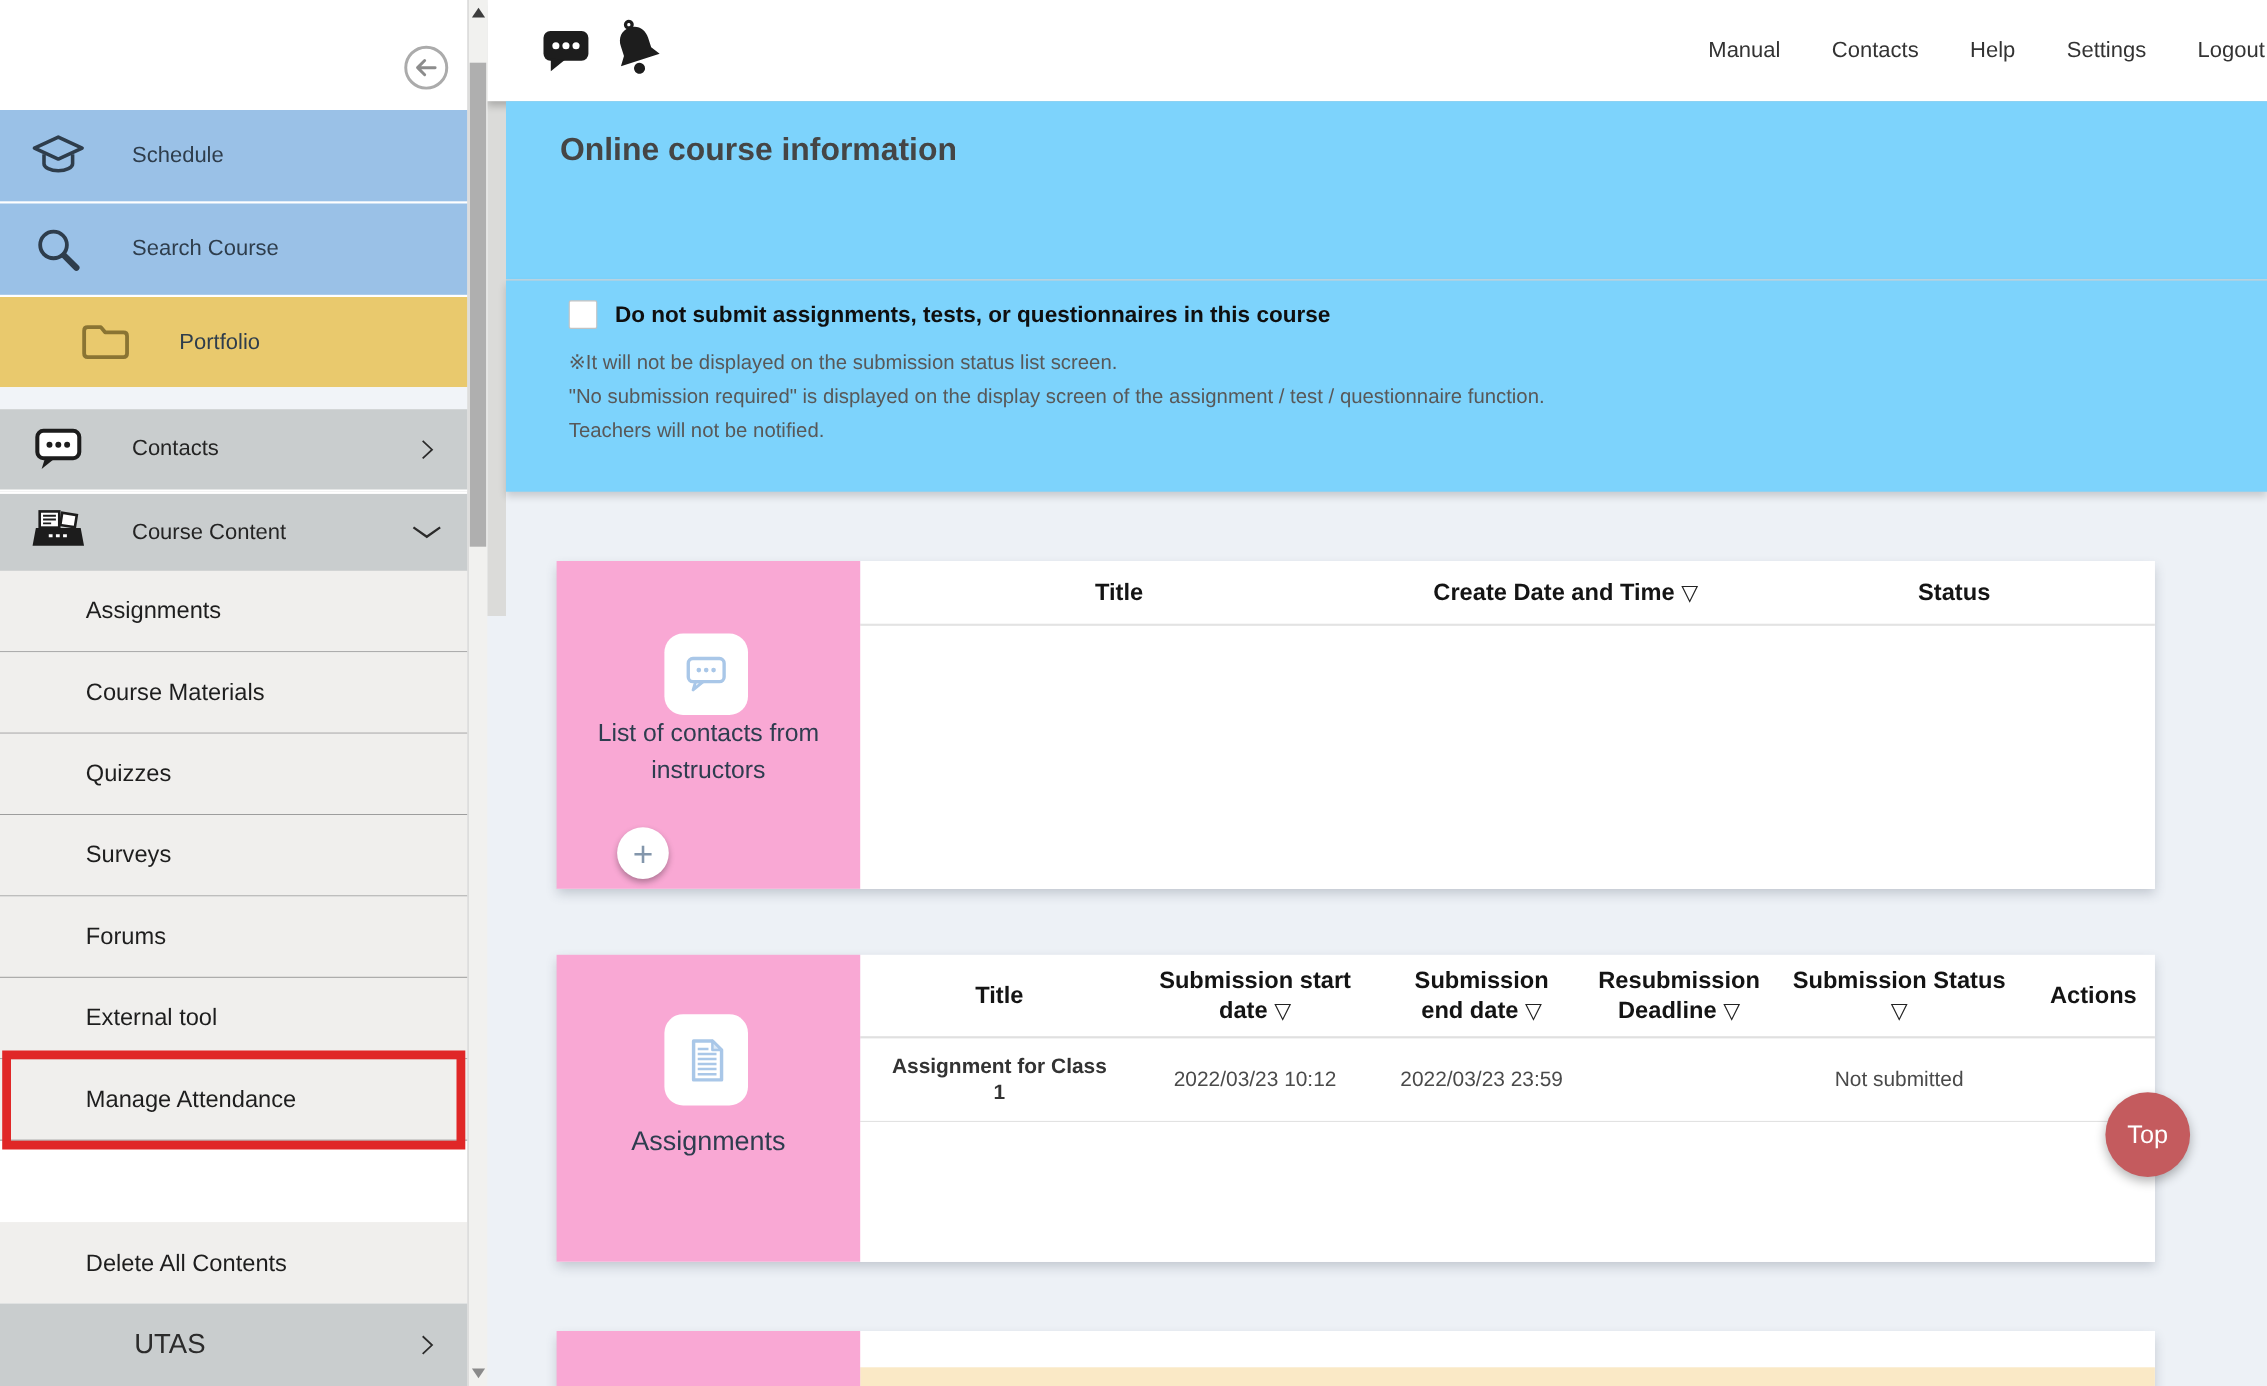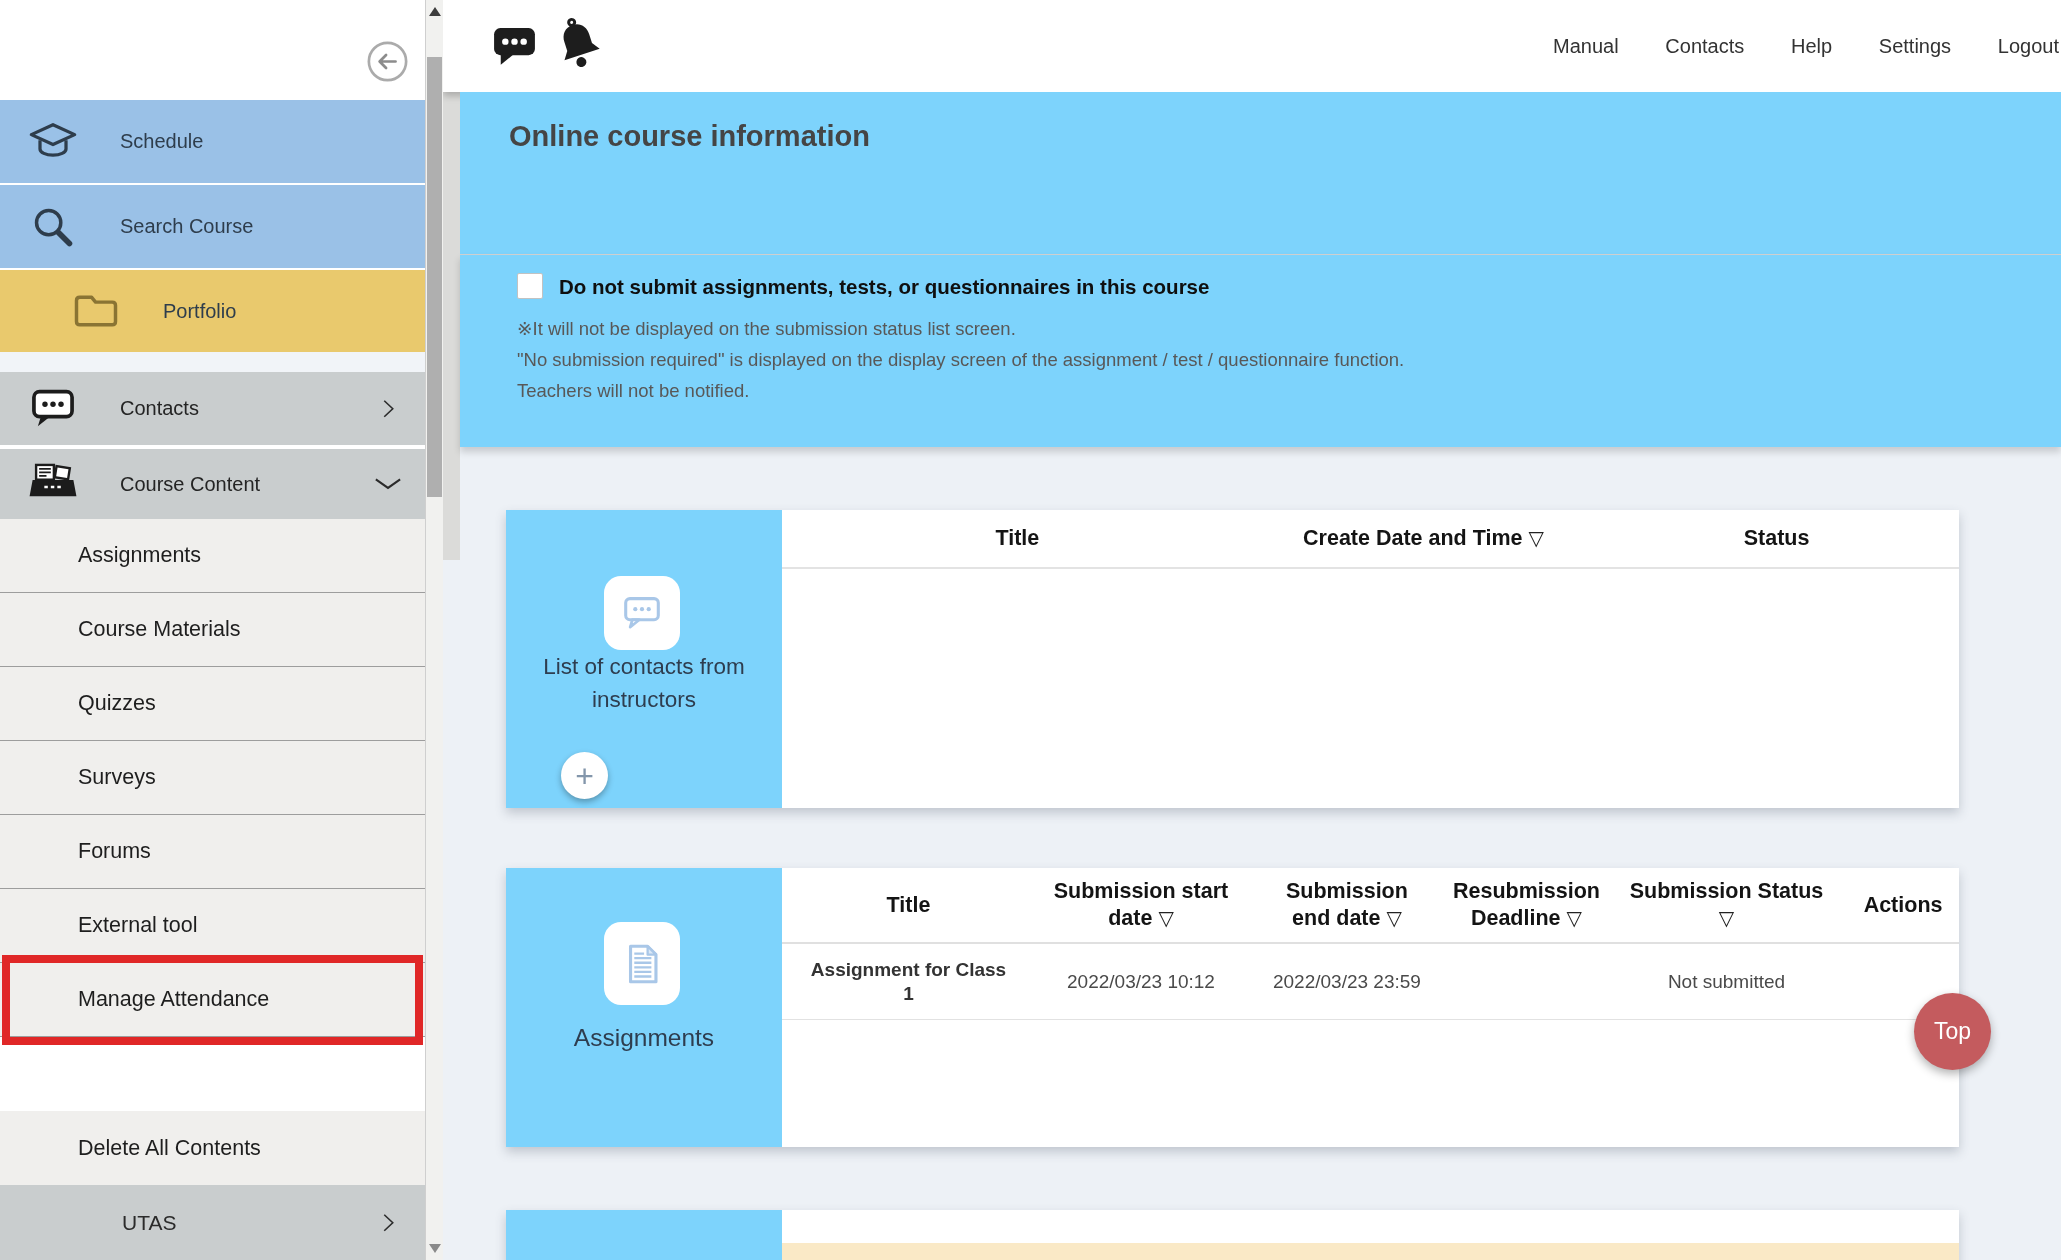--- a/index.html
+++ b/index.html
@@ -17,21 +17,21 @@
   .sb-blue{background:#9AC1E7;}
   .sb-yellow{background:#E9C96D;padding-left:43px;}
   .sb-gray{background:#C9CDCE;color:#242424;}
   .sb-icon{width:52px;height:52px;margin-left:27px;flex:0 0 52px;}
   .sb-icon svg{width:52px;height:52px;display:block;}
   .sb-label{margin-left:41px;white-space:nowrap;}
   .sb-chev-r{position:absolute;right:28px;width:17px;height:26px;}
   .sb-chev-d{position:absolute;right:20px;width:34px;height:20px;}
   .sb-gap{position:absolute;left:0;top:352px;width:425px;height:20px;background:#F1F4F8;}
   .sb-sub{background:#F0EFED;font-size:21.5px;color:#1e1e1e;padding-left:78px;border-bottom:1px solid #9D9D9D;}
-  .sb-utas{background:#C9CDCE;font-size:21px;color:#2b2b2b;padding-left:122px;}
+  .sb-utas{background:#C9CDCE;font-size:25px;color:#2b2b2b;padding-left:122px;}
   .backbtn{position:absolute;top:40px;left:366px;width:43px;height:43px;border:none;background:transparent;padding:0;cursor:pointer;}
   .backbtn svg{width:43px;height:43px;display:block;}
   .red-frame{position:absolute;left:2px;top:955px;width:421px;height:90px;box-sizing:border-box;border:8px solid #E02727;z-index:8;}
 
   
   .sb-scroll{position:absolute;left:425px;top:0;width:18px;height:1260px;background:#F1F1EF;border-left:1px solid #CFCFCF;box-sizing:border-box;z-index:6;}
   .sb-scroll .arr{position:absolute;left:3px;width:0;height:0;}
   .arr-up{top:7px;border-left:6px solid transparent;border-right:6px solid transparent;border-bottom:9px solid #3d3d3d;}
   .arr-dn{bottom:7px;border-left:6px solid transparent;border-right:6px solid transparent;border-top:9px solid #8a8a8a;}
   .sb-thumb{position:absolute;left:1px;top:57px;width:15px;height:440px;background:#AFAFAF;}
@@ -53,21 +53,21 @@
   .panel-title{top:92px;height:162px;}
   .panel-title h1{margin:0;position:absolute;left:49px;top:28px;font-size:29px;font-weight:bold;color:#454545;}
   .panel-check{top:254px;height:193px;border-top:1px solid #CFCFCF;box-sizing:border-box;box-shadow:0 5px 7px rgba(0,0,0,.16);}
   .chk{position:absolute;left:57px;top:18px;width:26px;height:26px;appearance:none;-webkit-appearance:none;border:1px solid #C2C2C2;background:#fff;border-radius:2px;margin:0;cursor:pointer;}
   .chk-label{position:absolute;left:99px;top:20px;font-size:20.5px;font-weight:bold;color:#0f0f0f;}
   .notes{position:absolute;left:57px;top:58px;}
   .notes p{margin:0;font-size:18.5px;line-height:31px;color:#585858;}
 
   
   .card{position:absolute;left:506px;width:1453px;display:flex;box-shadow:0 5px 10px rgba(60,70,90,.25);z-index:3;}
-  .card-side{position:relative;width:276px;flex:0 0 276px;background:#7dd3fc;}
+  .card-side{position:relative;width:276px;flex:0 0 276px;background:#f9a8d4;}
   .card-body{flex:1;background:#fff;display:flex;flex-direction:column;}
   .tile{position:absolute;left:98px;width:76px;background:#fff;border-radius:17px;display:flex;align-items:center;justify-content:center;}
   .tile svg{display:block;}
   .side-label{position:absolute;left:0;width:100%;text-align:center;color:#2E3D4F;}
 
   .card-contacts{top:510px;height:298px;}
   .card-contacts .tile{top:66px;height:74px;}
   .card-contacts .side-label{top:140px;font-size:22.5px;line-height:33px;padding:0 34px;box-sizing:border-box;}
   .plusbtn{position:absolute;left:55px;top:242px;width:47px;height:47px;border-radius:50%;background:#fff;border:none;box-shadow:0 3px 6px rgba(0,0,0,.3);cursor:pointer;display:flex;align-items:center;justify-content:center;padding:0;}
   .plusbtn span{font-size:32px;line-height:32px;color:#8396AB;font-weight:400;}

